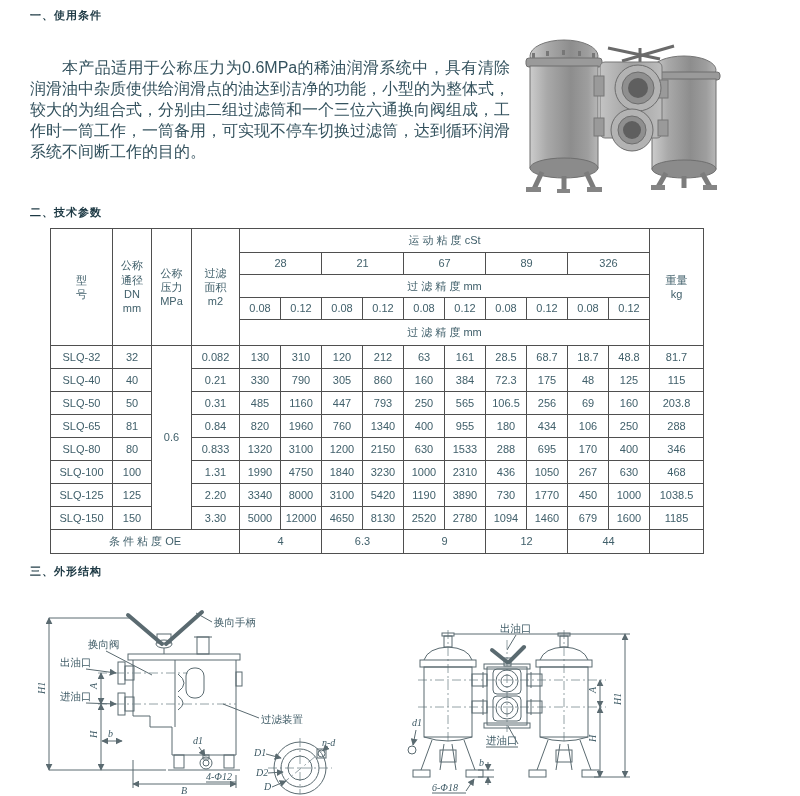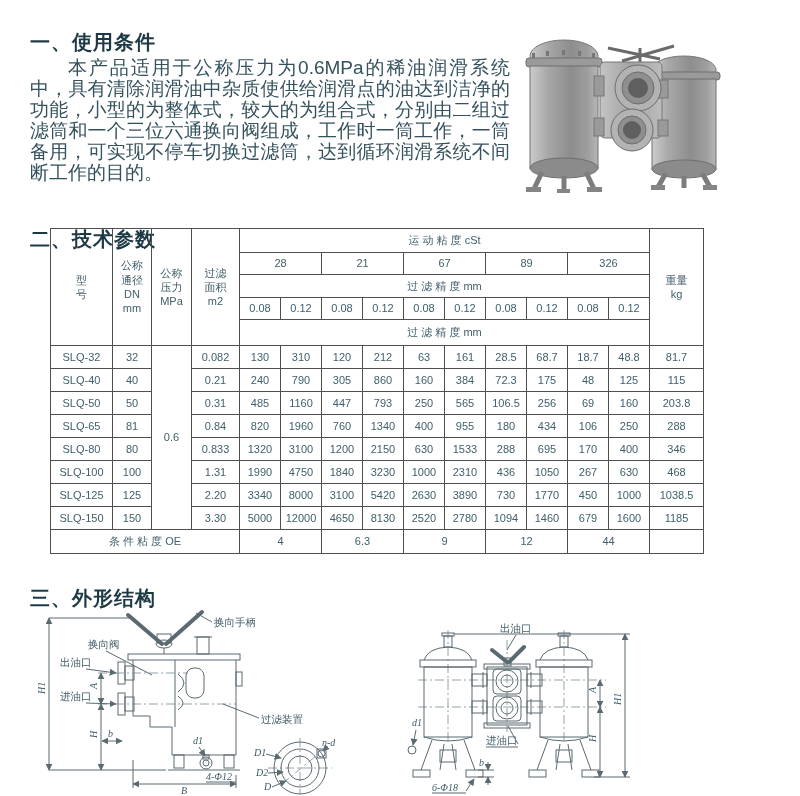--- a/index.html
+++ b/index.html
@@ -1,20 +1,20 @@
 <!DOCTYPE html>
 <html><head>
 <meta charset="utf-8">
 <style>
   html,body{margin:0;padding:0;}
   body{width:800px;height:796px;background:#ffffff;position:relative;overflow:hidden;
        font-family:"Liberation Sans",sans-serif;}
   .abs{position:absolute;}
-  .sec-h{font-size:20px;font-weight:bold;color:#1d3944;letter-spacing:1px;margin-top:21px;}
-  .para{font-size:19px;line-height:21px;color:#34525e;text-indent:2em;text-align:justify;}
+  .sec-h{font-size:11px;font-weight:bold;color:#1d3944;letter-spacing:1px;}
+  .para{font-size:16px;line-height:21px;color:#34525e;text-indent:2em;text-align:justify;}
   #params-table{border-collapse:collapse;table-layout:fixed;width:653px;
        font-size:11px;color:#41606b;}
   #params-table th,#params-table td{border:1px solid #4f4f4f;text-align:center;
        vertical-align:middle;font-weight:normal;white-space:pre-line;padding:0;line-height:1.3;}
   #params-table tbody tr{height:23px;}
   svg text{fill:#3f5b66;}
   .cjk-lbl{font-size:10.5px;}
   .dim-lbl{font-size:10px;font-style:italic;font-family:"Liberation Serif",serif;}
   .ln{stroke:#5a6a70;stroke-width:1;fill:none;}
   .cl{stroke:#7a8a90;stroke-width:0.8;fill:none;stroke-dasharray:9 3 2 3;}
@@ -176,21 +176,21 @@
           <td>28.5</td>
           <td>68.7</td>
           <td>18.7</td>
           <td>48.8</td>
           <td>81.7</td>
         </tr>
         <tr>
           <td>SLQ-40</td>
           <td>40</td>
           <td>0.21</td>
-          <td>240</td>
+          <td>330</td>
           <td>790</td>
           <td>305</td>
           <td>860</td>
           <td>160</td>
           <td>384</td>
           <td>72.3</td>
           <td>175</td>
           <td>48</td>
           <td>125</td>
           <td>115</td>
@@ -260,21 +260,21 @@
           <td>468</td>
         </tr>
         <tr>
           <td>SLQ-125</td>
           <td>125</td>
           <td>2.20</td>
           <td>3340</td>
           <td>8000</td>
           <td>3100</td>
           <td>5420</td>
-          <td>2630</td>
+          <td>1190</td>
           <td>3890</td>
           <td>730</td>
           <td>1770</td>
           <td>450</td>
           <td>1000</td>
           <td>1038.5</td>
         </tr>
         <tr>
           <td>SLQ-150</td>
           <td>150</td>

